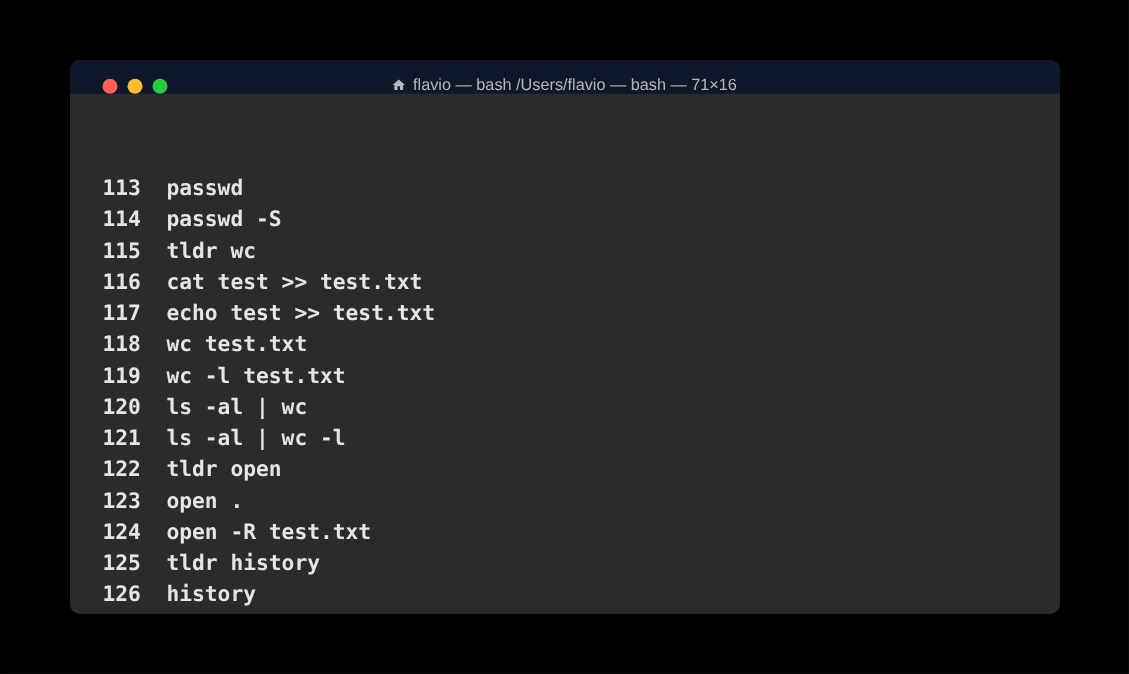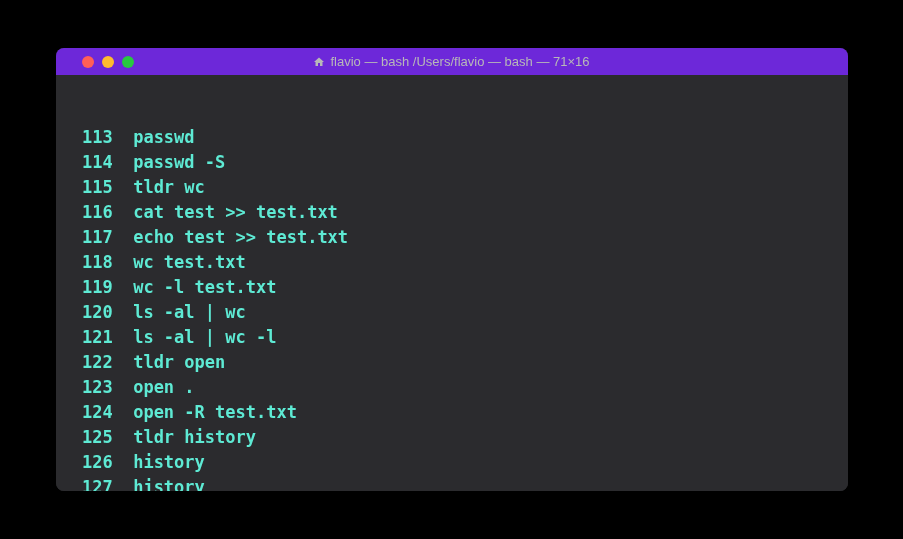--- a/index.html
+++ b/index.html
@@ -21,23 +21,23 @@
       height: 443px;
       background: #2b2b2e;
       border-radius: 8px;
       overflow: hidden;
       box-shadow: 0 20px 50px rgba(0,0,0,0.6);
       display: flex;
       flex-direction: column;
     }
     .title-bar {
       height: 27px;
-      background: #6d28d9;
+      background: #0f172a;
       display: flex;
-      align-items: center;
+      align-items: flex-end;
       padding: 0 26px;
       position: relative;
     }
     .traffic-lights {
       display: flex;
       gap: 8px;
       align-items: center;
     }
     .traffic-light {
       width: 12px;
@@ -62,22 +62,22 @@
       pointer-events: none;
     }
     .home-icon {
       width: 12px;
       height: 12px;
       fill: #b8b8b8;
     }
     .terminal-body {
       flex: 1;
       background: #2b2b2e;
-      padding: 0 6px;
-      color: #5eead4;
+      padding: 14px 6px;
+      color: #e5e5e5;
       font-size: 17px;
       line-height: 25px;
       white-space: pre;
       overflow: hidden;
     }
     .history-line {
       display: block;
       font-weight: 600;
     }
     .hist-num {

